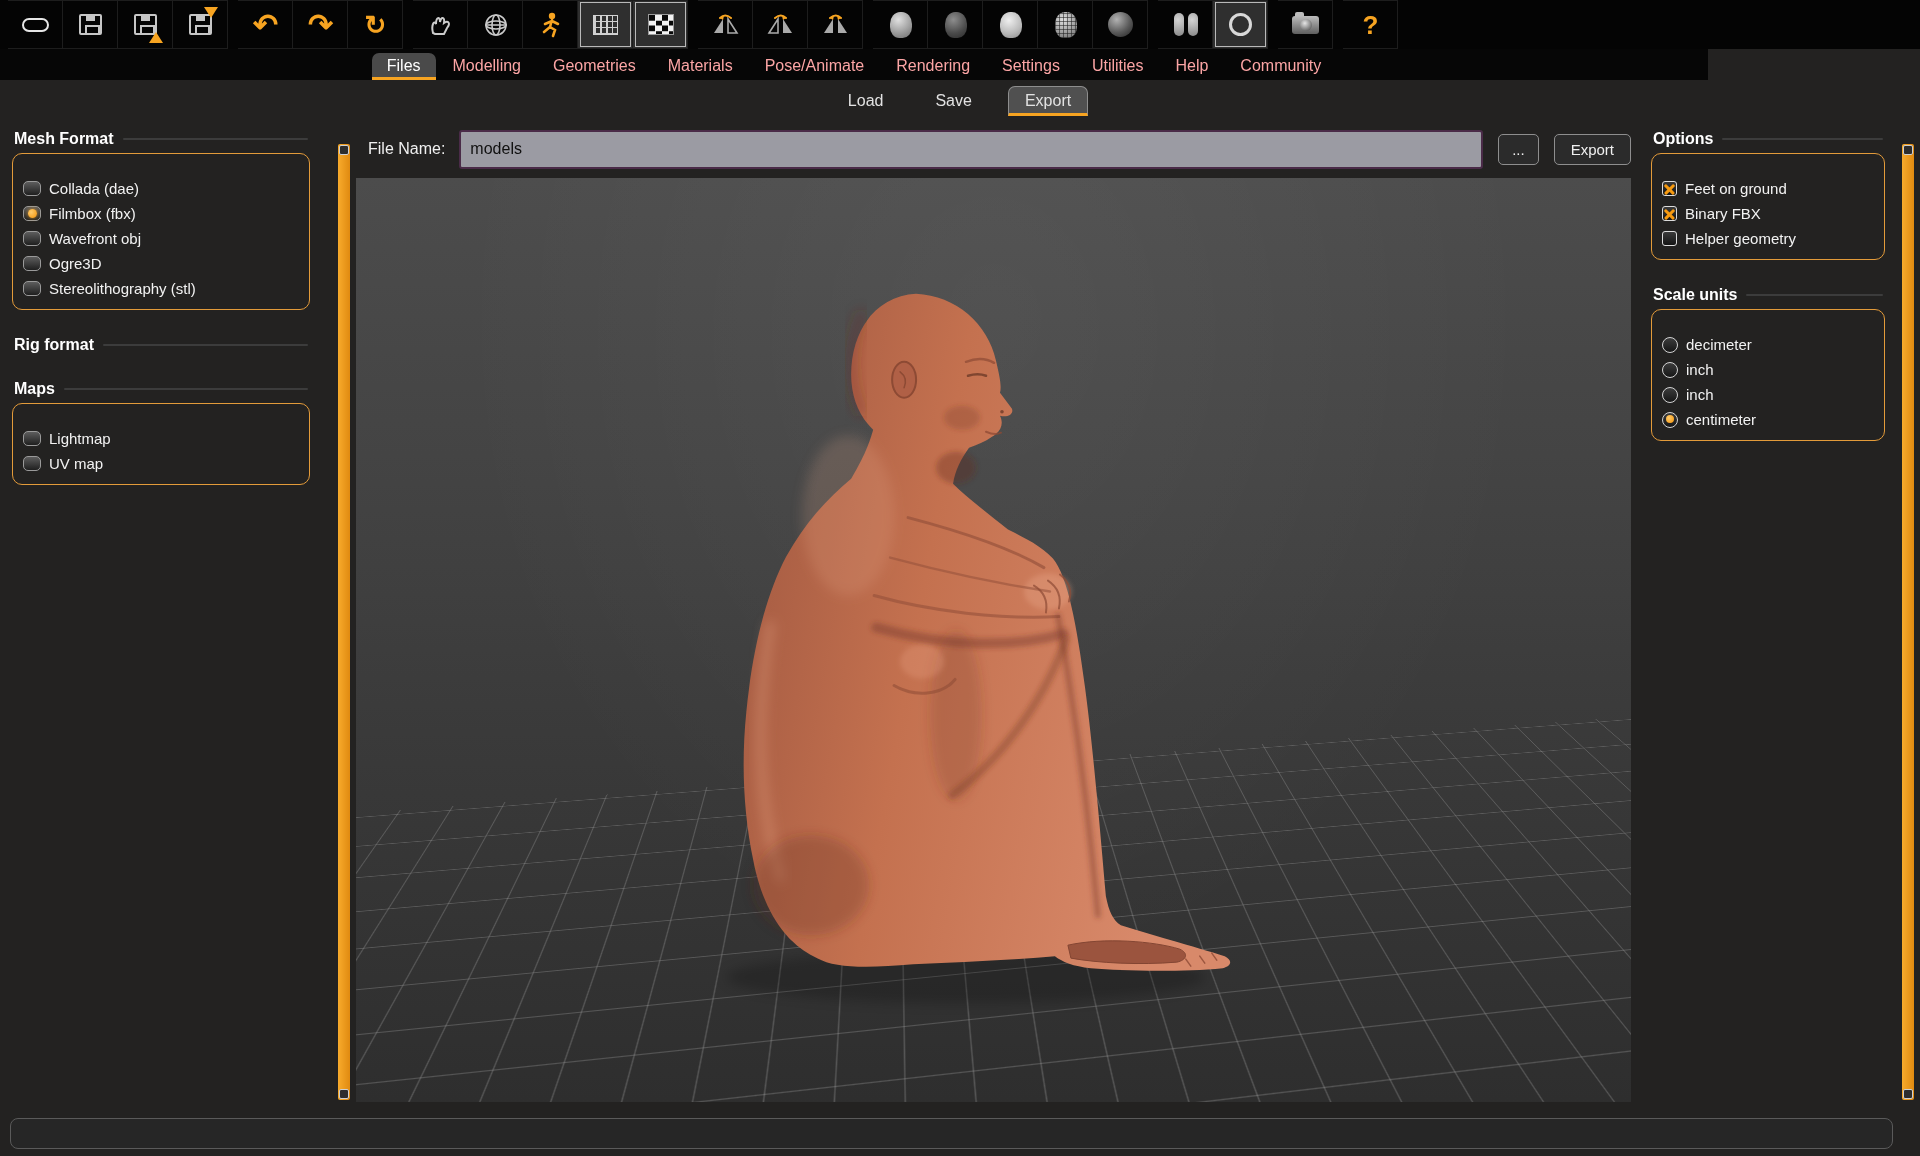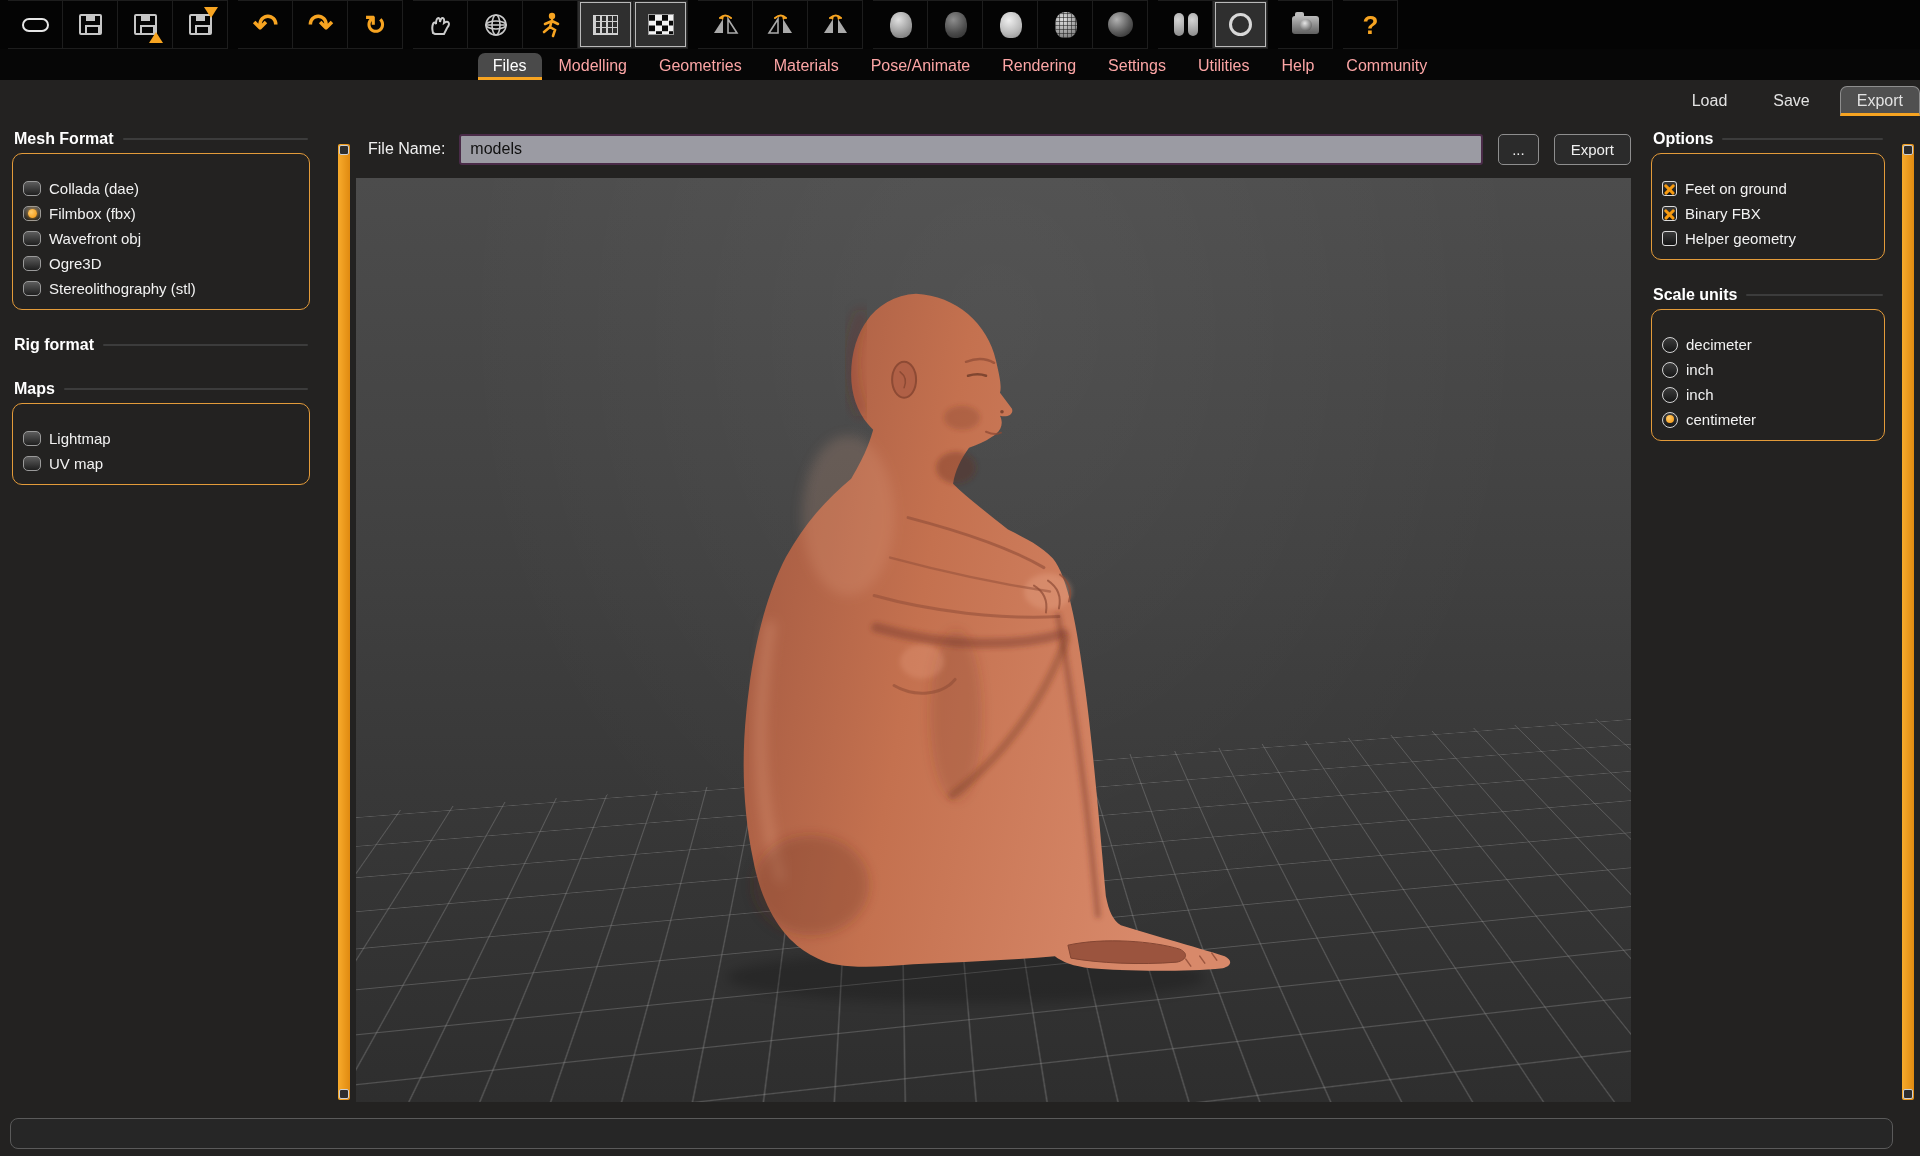--- a/index.html
+++ b/index.html
@@ -42,26 +42,26 @@
   .i-feet { display:flex; gap:4px; }
   .i-feet i { width:10px; height:23px; border-radius:6px; background:radial-gradient(circle at 40% 30%, #d4d4d4, #878787); }
   .i-circle { width:23px; height:23px; border:3px solid #d8d8d8; border-radius:50%; }
   .i-camera { width:27px; height:18px; border-radius:3px; position:relative;
               background:linear-gradient(#bdbdbd,#5f5f5f); }
   .i-camera::before { content:""; position:absolute; left:8px; top:3px; width:12px; height:12px;
               border-radius:50%; background:radial-gradient(circle at 40% 35%, #e5e5e5, #3c3c3c); }
   .i-camera::after { content:""; position:absolute; top:-4px; left:3px; width:9px; height:4px; background:#bdbdbd; border-radius:2px 2px 0 0; }
 
   
-  .tabs { position:absolute; left:0; top:49px; width:1920px; height:31px; background:#060606;
+  .tabs { position:absolute; left:0; top:49px; width:1708px; height:31px; background:#060606;
           display:flex; justify-content:center; align-items:flex-end; gap:2px; }
   .tab { padding:4px 15px 5px; font-size:16px; color:#fca5a5; cursor:pointer; border-radius:7px 7px 0 0; }
   .tab.active { background:#4a4a4a; color:#fff; border-bottom:3px solid #f7a421; padding-bottom:2px; }
   .subtabs { position:absolute; left:0; top:80px; width:1920px; height:36px; background:#232221;
-             display:flex; justify-content:flex-end; align-items:flex-end; gap:14px; }
+             display:flex; justify-content:center; align-items:flex-end; gap:20px; }
   .subtab { padding:5px 16px 6px; font-size:16px; color:#e2e2e2; cursor:pointer; border-radius:7px 7px 0 0; }
   .subtab.active { background:#505050; border:1px solid #8e8e8e; border-bottom:3px solid #f7a421; padding-bottom:3px; }
 
   
   .left-panel  { position:absolute; left:12px;   top:130px; width:298px; }
   .right-panel { position:absolute; left:1651px; top:130px; width:234px; }
   .group { margin-bottom:26px; }
   .group-title { display:flex; align-items:center; font-weight:bold; font-size:16px; color:#fff; margin:0 2px 5px; }
   .group-title::after { content:""; flex:1; height:2px; background:#3c3c3c; margin-left:9px; border-radius:1px; }
   .group-box { border:1px solid #e39b3a; border-radius:10px; padding:22px 10px 8px; }
@@ -79,21 +79,21 @@
   .check.rounded { border-radius:5px; border-color:#9a9a9a; background:linear-gradient(#5d5d5d,#1f1f1f); width:18px; height:15px; }
   .check.on::before, .check.on::after { content:""; position:absolute; left:0; right:0; top:5.5px; height:2.6px;
            background:#f79a10; border-radius:1px; }
   .check.on::before { transform:rotate(45deg); }
   .check.on::after  { transform:rotate(-45deg); }
 
   
   .file-row { position:absolute; left:356px; top:128px; width:1275px; height:42px;
               display:flex; align-items:center; }
   .file-label { font-size:16px; margin:0 14px 0 12px; color:#f0f0f0; white-space:nowrap; }
-  .file-input { flex:1; height:31px; background:#9b9ba3; border:2px solid #4a2b48; border-radius:3px;
+  .file-input { flex:1; height:39px; background:#9b9ba3; border:2px solid #4a2b48; border-radius:3px;
                 color:#101010; font-size:16px; padding:2px 9px; font-family:"Liberation Sans",sans-serif; outline:none; }
   .btn { margin-left:15px; background:#2b2b2b; border:1px solid #8e8e8e; border-radius:5px; color:#efefef;
          font-size:15px; padding:6px 13px; cursor:pointer; font-family:"Liberation Sans",sans-serif; }
   .btn.wide { padding:6px 16px; }
 
   .viewport { position:absolute; left:356px; top:178px; width:1275px; height:924px; overflow:hidden; cursor:grab;
               background:
                 radial-gradient(ellipse at 50% 15%, rgba(255,255,255,0.05), transparent 60%),
                 linear-gradient(180deg, #4c4c4c 0%, #444444 30%, #3a3a3a 60%, #2e2e2e 100%); }
   .floor { position:absolute; top:63%; left:-15%; width:140%; height:170%; transform-origin:50% 0;

